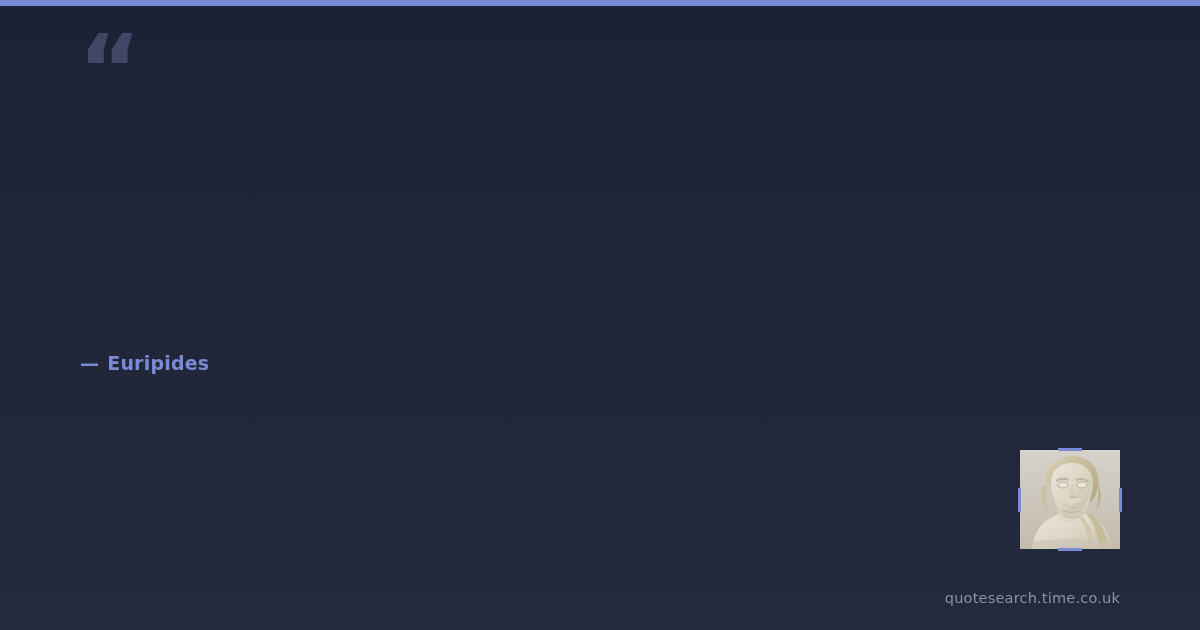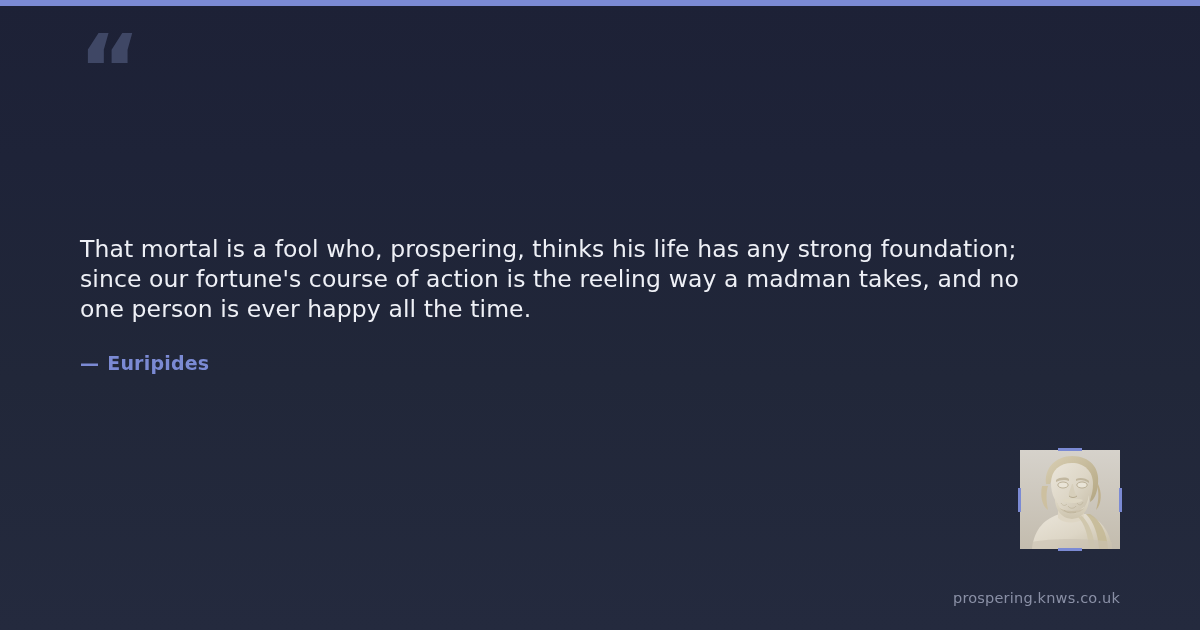--- a/index.html
+++ b/index.html
@@ -140,23 +140,20 @@
 </style>
 </head>
 <body>
 
 <div class="card">
 
   <div class="top-bar"></div>
 
   <div class="quote-mark">“</div>
 
-  <div class="quote-body">
-    <p class="quote-text">That mortal is a fool who, prospering, thinks his life has any strong foundation; since our fortune's course of action is the reeling way a madman takes, and no one person is ever happy all the time.</p>
-  </div>
 
   <div class="attribution">
     <span class="dash">—</span><span>Euripides</span>
   </div>
 
   <div class="portrait-wrap">
     <div class="portrait">
       <svg viewBox="0 0 100 99" xmlns="http://www.w3.org/2000/svg">
         <defs>
           <linearGradient id="bg" x1="0" y1="0" x2="0" y2="1">
@@ -217,15 +214,15 @@
 
         <path d="M12 92 C30 88 70 88 92 92 L92 99 L12 99 Z" fill="#c9c2b3" opacity="0.6"></path>
       </svg>
     </div>
     <span class="tick tick-top"></span>
     <span class="tick tick-bottom"></span>
     <span class="tick tick-left"></span>
     <span class="tick tick-right"></span>
   </div>
 
-  <div class="watermark">prospering.knws.co.uk</div>
+  <div class="watermark">quotesearch.time.co.uk</div>
 
 </div>
 
 </body></html>

